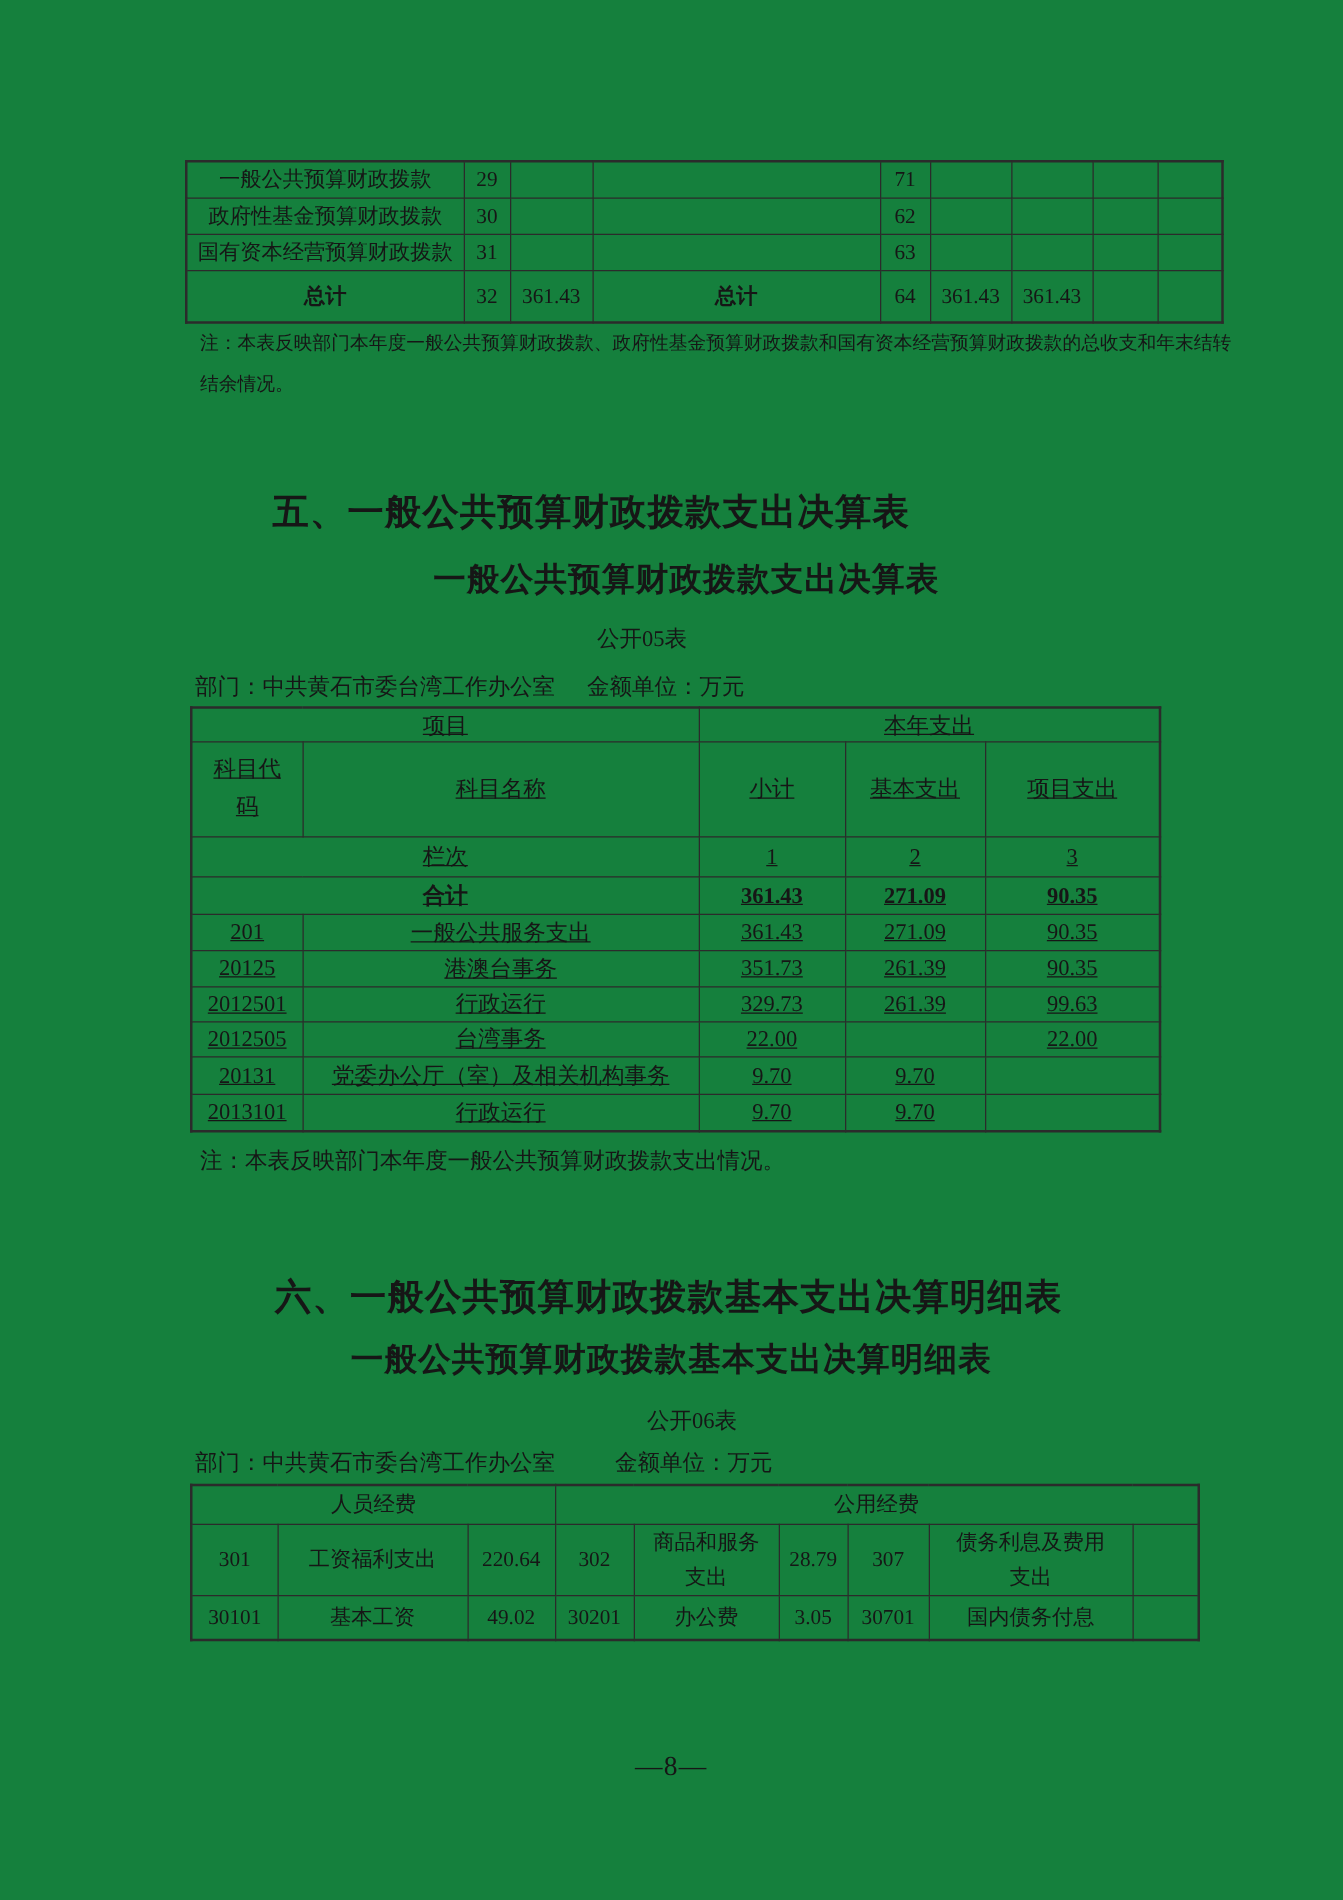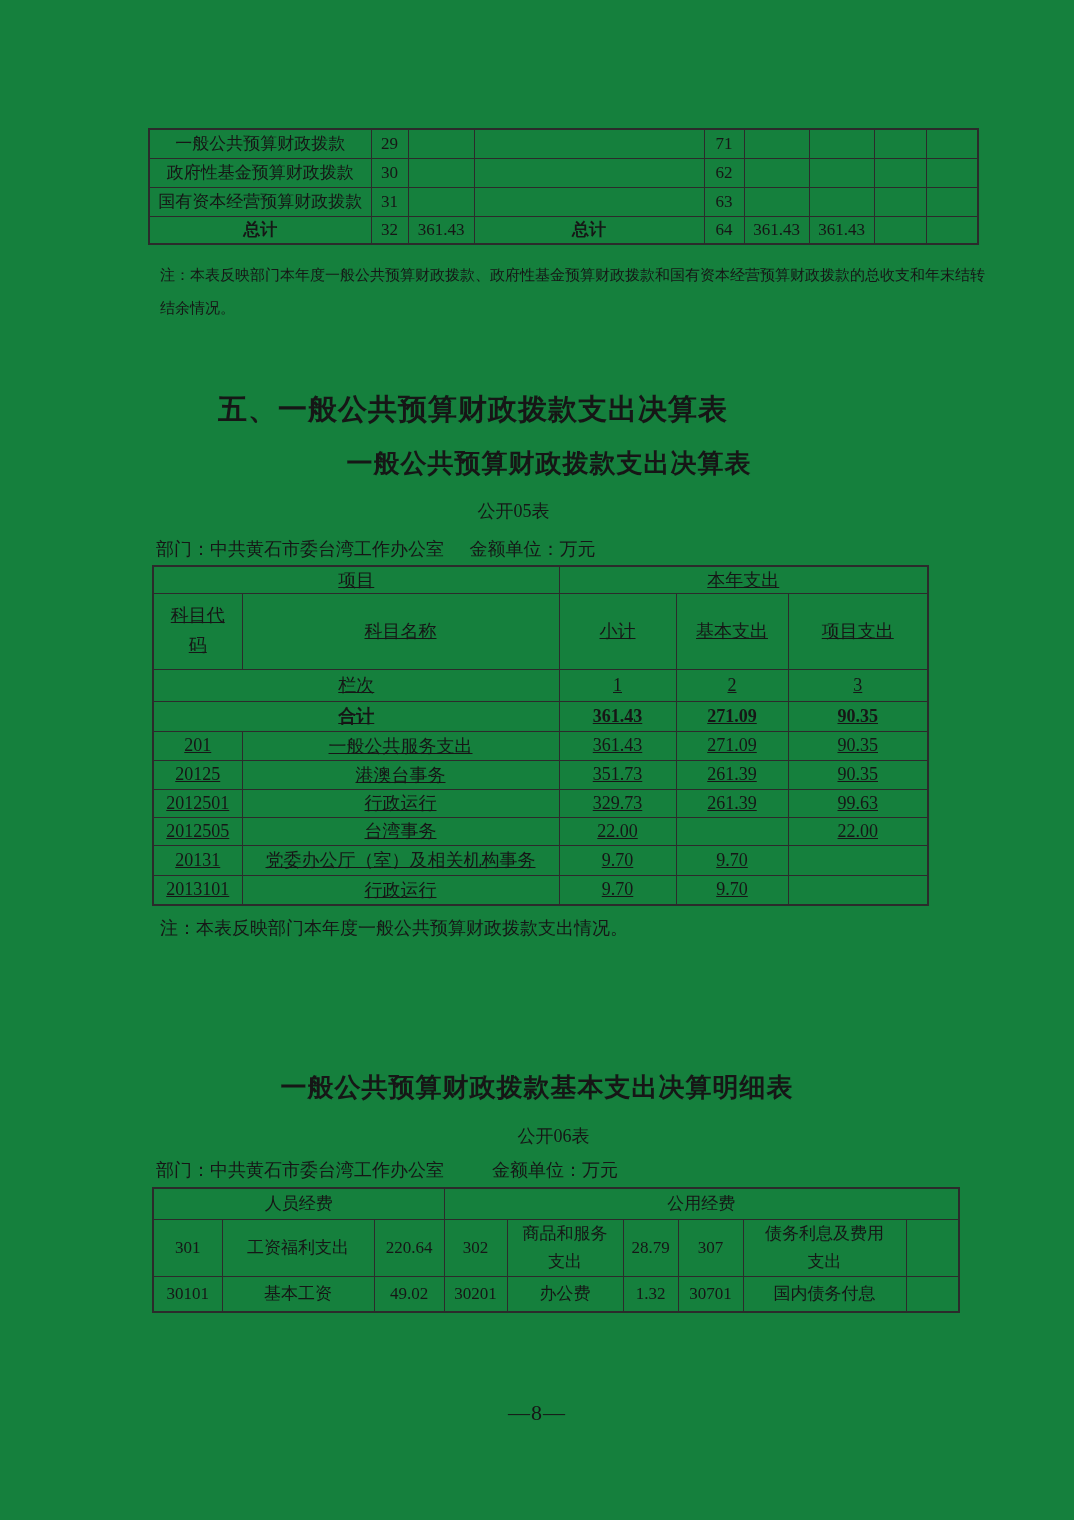--- a/index.html
+++ b/index.html
@@ -85,21 +85,21 @@
       <td class="tl26">国有资本经营预算财政拨款</td>
       <td>31</td>
       <td></td>
       <td></td>
       <td>63</td>
       <td></td>
       <td></td>
       <td></td>
       <td></td>
     </tr>
-    <tr style="height:28px">
+    <tr style="height:42px">
       <td class="b">总计</td>
       <td>32</td>
       <td>361.43</td>
       <td class="b">总计</td>
       <td>64</td>
       <td>361.43</td>
       <td>361.43</td>
       <td></td>
       <td></td>
     </tr>
@@ -187,20 +187,21 @@
       <td class="tl">行政运行</td>
       <td class="tr">9.70</td>
       <td class="tr">9.70</td>
       <td class="tr"></td>
     </tr>
   </tbody>
     </table>
 
   <div class="abs note2" style="left:160px; top:916px;">注：本表反映部门本年度一般公共预算财政拨款支出情况。</div>
 
+  <div class="abs heading" style="left:220px; top:1018px;">六、一般公共预算财政拨款基本支出决算明细表</div>
   <div class="abs subheading" style="left:0; top:1070px;">一般公共预算财政拨款基本支出决算明细表</div>
   <div class="abs meta right-align" style="left:152px; top:1124px; width:803px;">公开06表</div>
   <div class="abs meta" style="left:156px; top:1158px;">部门：中共黄石市委台湾工作办公室</div>
   <div class="abs meta right-align" style="left:152px; top:1158px; width:806px;">金额单位：万元</div>
 
   <table id="t-06" class="grid" style="left:152px; top:1187px; width:806px;">
     <colgroup>
       <col style="width:69px">
         <col style="width:152px">
         <col style="width:70px">
@@ -228,21 +229,21 @@
       <td class="pre">债务利息及费用
 支出</td>
       <td></td>
     </tr>
     <tr style="height:36px">
       <td>30101</td>
       <td>基本工资</td>
       <td class="tr8">49.02</td>
       <td>30201</td>
       <td>办公费</td>
-      <td class="tr8">1.32</td>
+      <td class="tr8">3.05</td>
       <td>30701</td>
       <td>国内债务付息</td>
       <td></td>
     </tr>
   </tbody>
     </table>
 
   <div class="abs pagenum" style="left:0; top:1400px;">—8—</div>
 
 </div>

